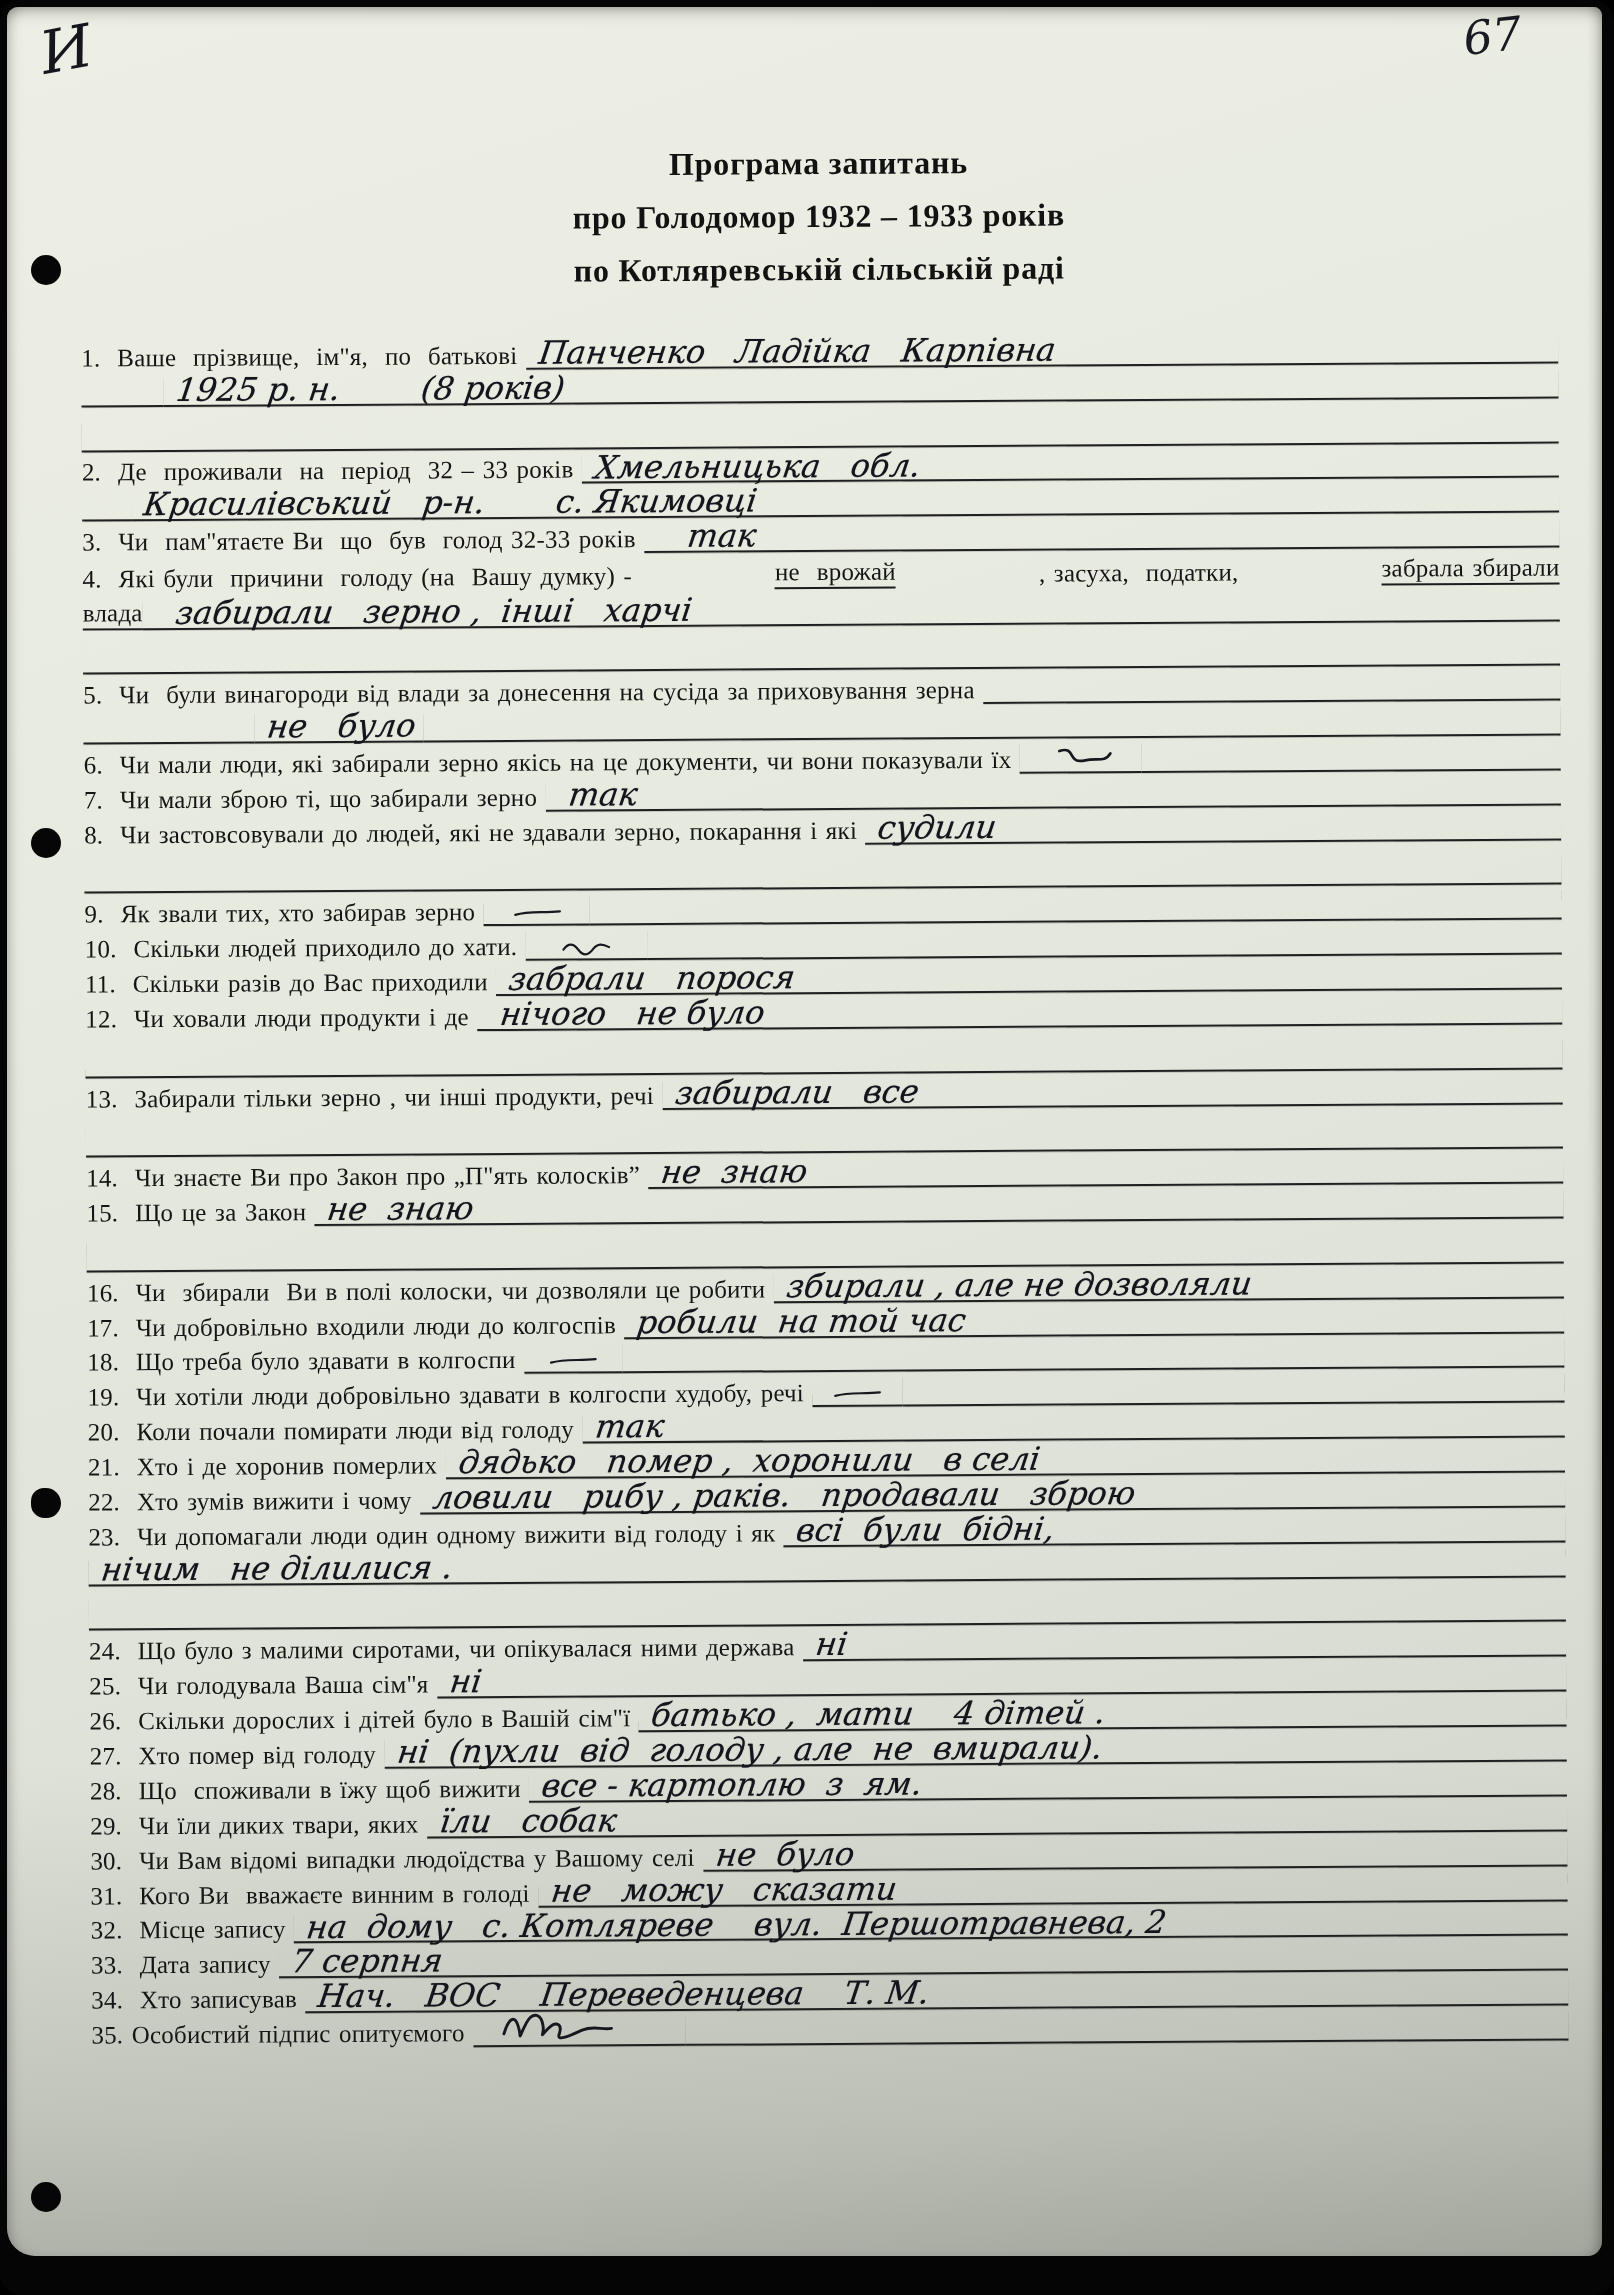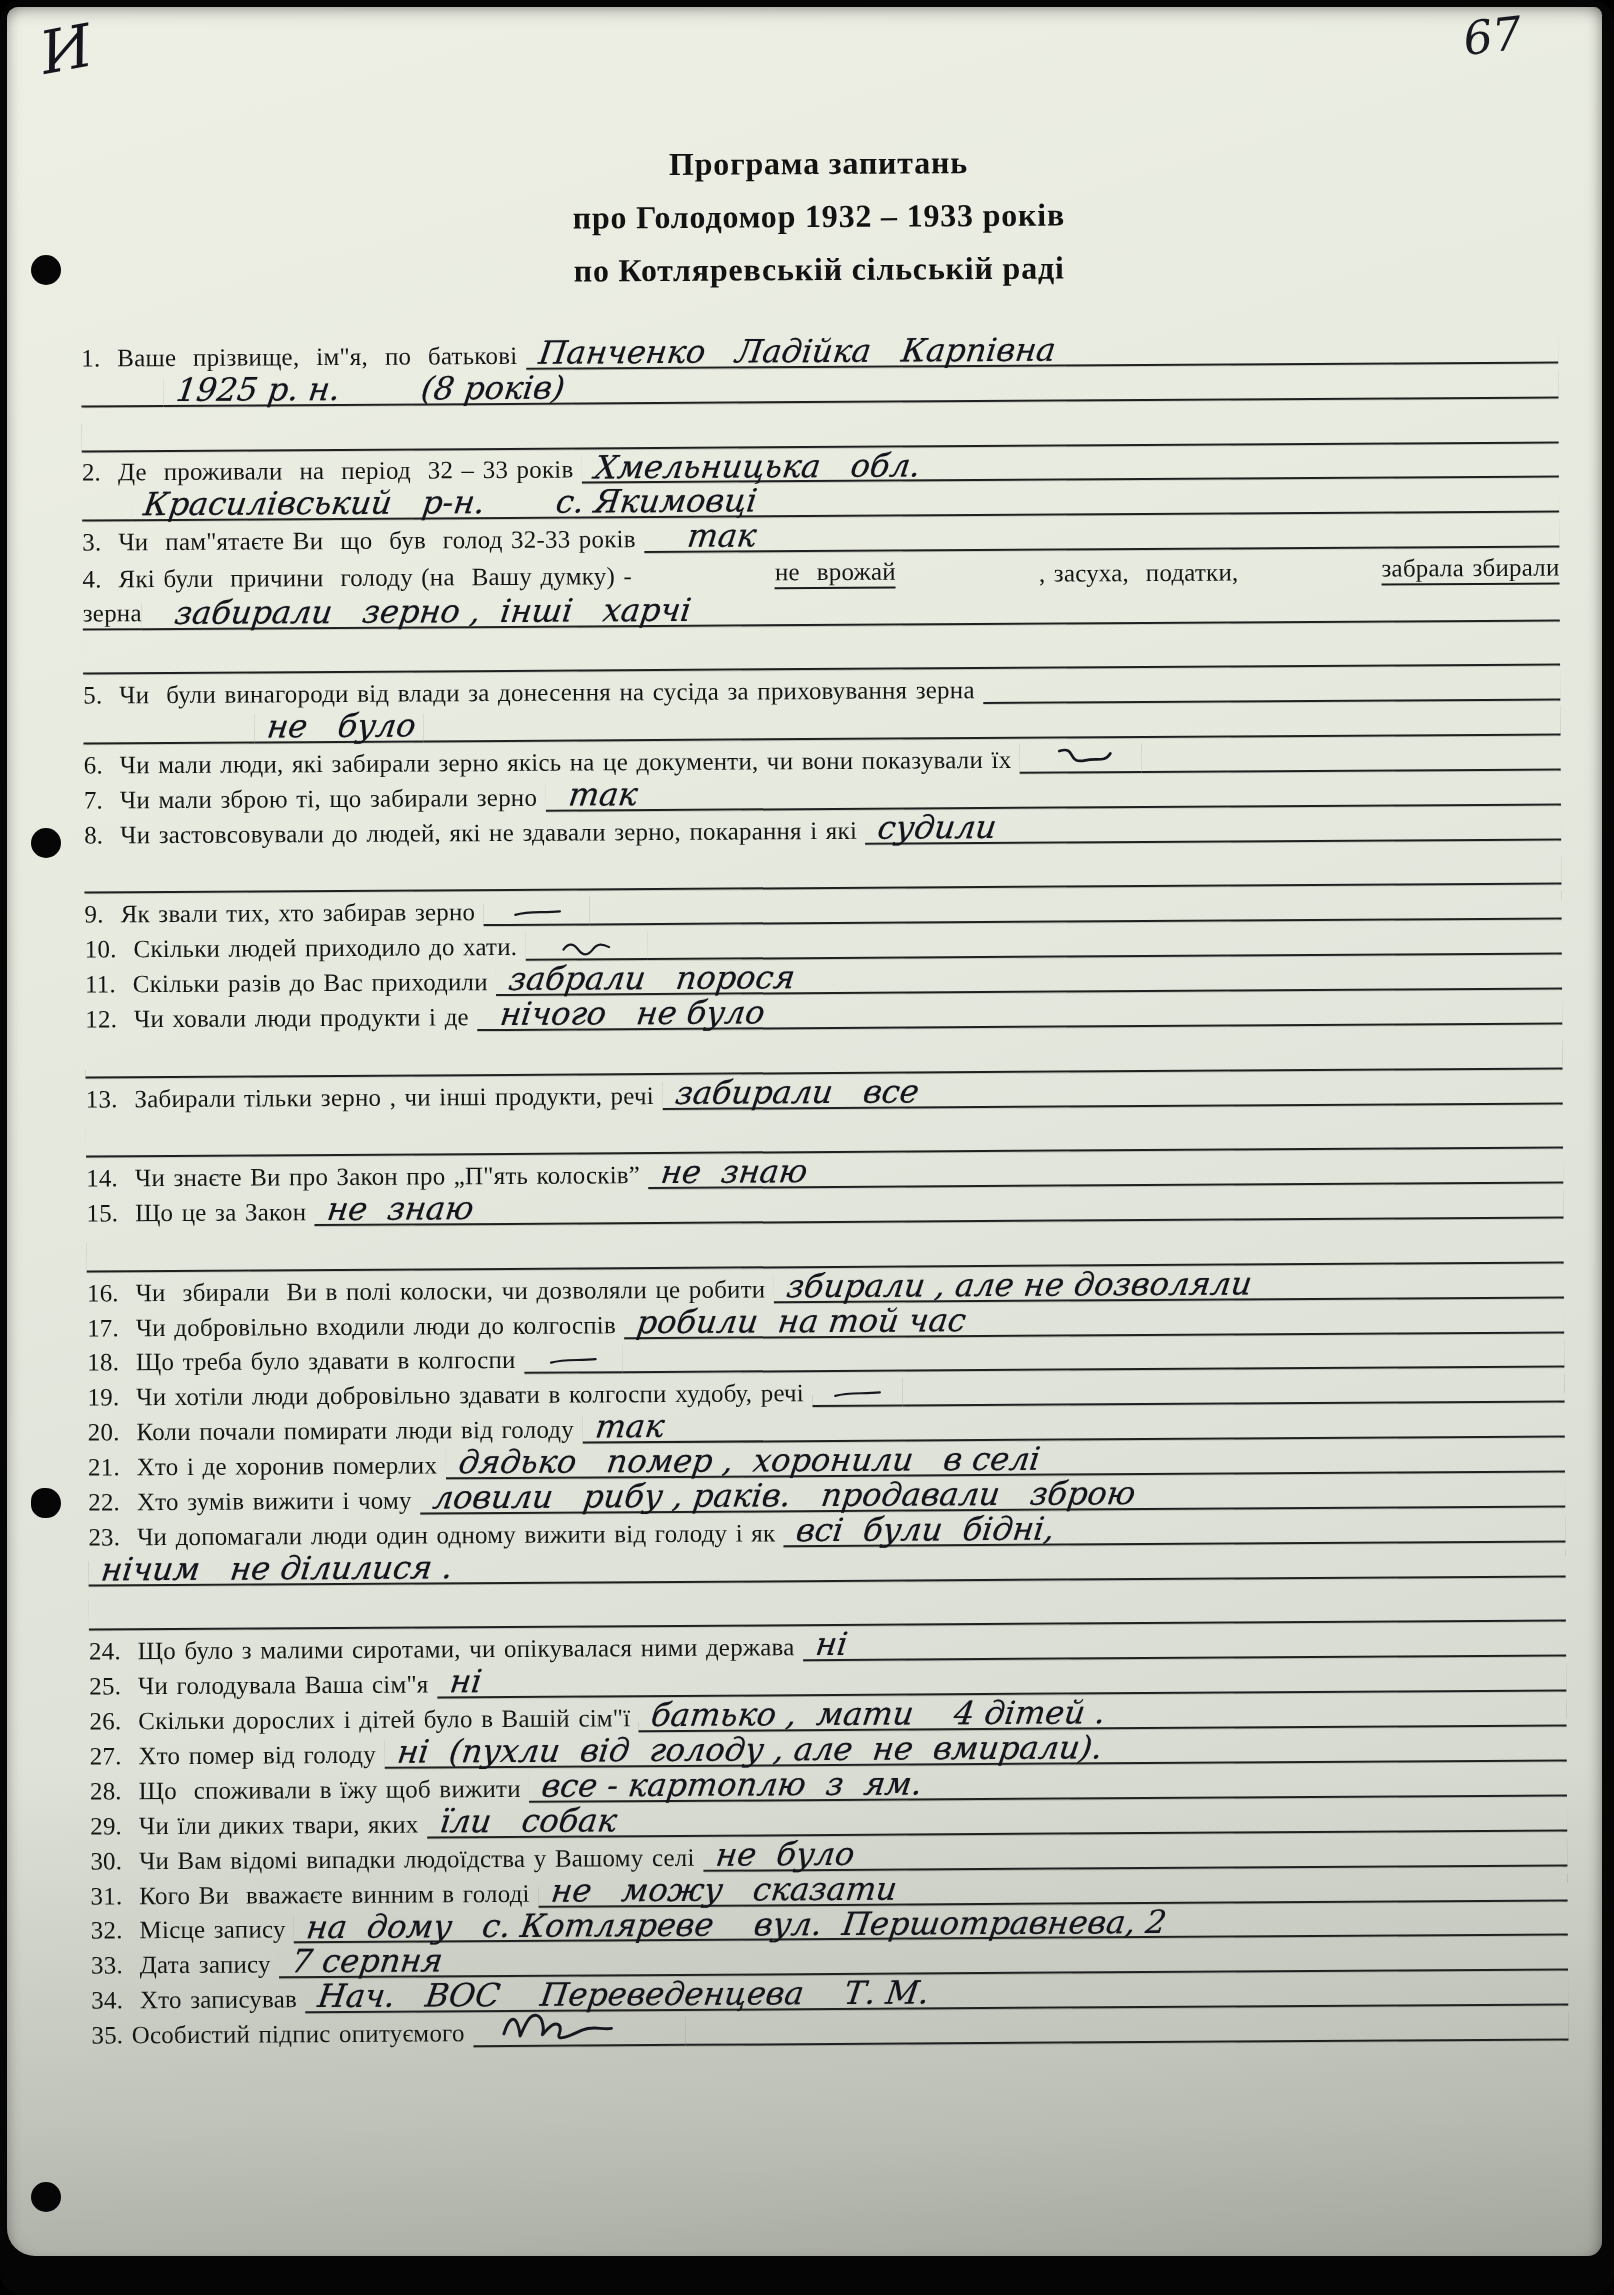--- a/index.html
+++ b/index.html
@@ -79,21 +79,21 @@
           <span class="p">3.  Чи  пам"ятаєте Ви  що  був  голод 32-33 років </span>
           <span class="h grow"><span>&nbsp;&nbsp;&nbsp;так</span></span>
         </div>
         <div class="row spread">
           <span class="p">4.  Які були  причини  голоду (на  Вашу думку) - </span>
           <span class="pu">не  врожай</span>
           <span class="p"> , засуха,  податки, </span>
           <span class="pu">забрала збирали</span>
         </div>
         <div class="row">
-          <span class="pu">зерна</span>
+          <span class="pu">влада</span>
           <span class="h grow"><span>&nbsp;&nbsp;забирали   зерно ,  інші   харчі</span></span>
         </div>
         <div class="row sp">
           <span class="l grow"></span>
         </div>
         <div class="row">
           <span class="p">5.  Чи  були винагороди від влади за донесення на сусіда за приховування зерна </span>
           <span class="l grow"></span>
         </div>
         <div class="row">

